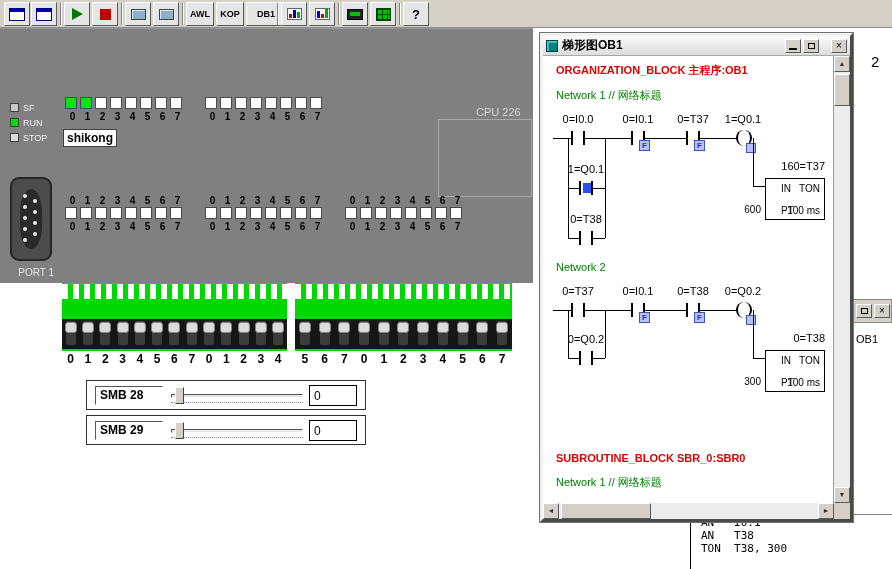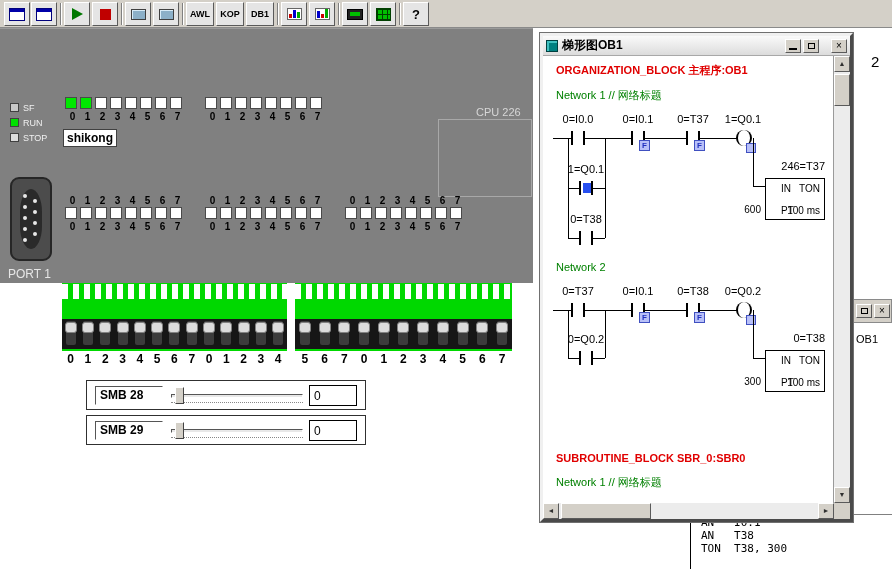--- a/index.html
+++ b/index.html
@@ -33,21 +33,21 @@
   .led { width:12px; height:12px; background:#ffffff; border:1px solid #4a4a4a; }
   .led.on { background:#00e800; }
   .digrow { display:flex; }
   .digrow .dig { width:15px; text-align:center; font-size:10px; font-weight:bold; color:#000; }
   #tag-box { background:#fff; border:1px solid #404040; font-weight:bold; font-size:12px; padding:1px 3px; color:#000; }
   #cpu-label { color:#d6d6d6; font-size:11px; }
   #exp-box { border:1px solid #a8a8a8; }
   #db9 { width:42px; height:84px; background:#4c4c4c; border:2px solid #262626; border-radius:9px; }
   #db9-inner { position:absolute; left:8px; top:10px; width:22px; height:60px; background:#2a2a2a; border-radius:50% / 38%; }
   .pin { position:absolute; width:4px; height:4px; background:#e8e8e8; border-radius:50%; }
-  #port-label { color:#e6e6e6; font-size:12px; text-align:left; width:46px; }
+  #port-label { color:#e6e6e6; font-size:10px; text-align:right; width:46px; }
 
   
   .greenblock { height:68px; background:#00d800; }
   .pins { height:15px; margin-top:1px; background:repeating-linear-gradient(90deg, #ffffff 0 6px, rgba(0,0,0,0) 6px 11px); }
   .swrow { display:flex; justify-content:space-around; align-items:flex-start; height:30px; margin-top:20px; background:#161616; padding-top:2px; }
   .toggle { position:relative; width:10px; height:24px; background:#3c3c3c; border-radius:2px; }
   .knob { position:absolute; left:-1px; top:1px; width:12px; height:11px; background:#dcdcdc; border:1px solid #828282; border-radius:3px; }
   .numrow { display:flex; justify-content:space-around; }
   .numrow .dig { font-size:12px; font-weight:bold; color:#000; }
 
@@ -128,21 +128,21 @@
     <div class="tsep" style="left:121px"></div>
     <div class="tbtn" style="left:125px">
         <span class="ic-monitor"></span>
       </div>
     <div class="tbtn" style="left:153px">
         <span class="ic-monitor"></span>
       </div>
     <div class="tsep" style="left:182px"></div>
     <div class="tbtn" style="left:186px;width:28px">AWL</div>
     <div class="tbtn" style="left:216px;width:28px">KOP</div>
-    <div class="tbtn" style="left:246px;width:28px">DB1</div>
+    <div class="tbtn" style="left:246px;width:40px">DB1</div>
     <div class="tsep" style="left:277px"></div>
     <div class="tbtn" style="left:281px">
       <span class="ic-chart">
           <span style="height:4px;background:#c00"></span>
           <span style="height:8px;background:#00c"></span>
           <span style="height:6px;background:#0a0"></span>
         </span>
     </div>
     <div class="tbtn" style="left:309px">
       <span class="ic-chart">
@@ -511,21 +511,21 @@
       <div class="hw abs" style="left:25px;top:132px;width:37px"></div>
       <div class="hw abs" style="left:25px;top:182px;width:37px"></div>
       <div class="clabel abs" style="left:21px;top:107px">1=Q0.1</div>
       <div class="contact abs" style="left:36px;top:125px"></div>
       <div class="bfill abs" style="left:40px;top:127px"></div>
       <div class="clabel abs" style="left:21px;top:157px">0=T38</div>
       <div class="contact abs" style="left:36px;top:175px"></div>
 
       <div class="vw abs" style="left:210px;top:82px;height:48px"></div>
       <div class="hw abs" style="left:210px;top:130px;width:12px"></div>
-      <div class="clabel abs" style="left:210px;top:104px;width:72px;text-align:right">246=T37</div>
+      <div class="clabel abs" style="left:210px;top:104px;width:72px;text-align:right">160=T37</div>
       <div class="tbox abs" style="left:222px;top:122px">
         <span style="left:4px;top:4px">IN</span>
         <span style="right:4px;top:4px">TON</span>
         <span style="left:4px;top:26px">PT</span>
         <span style="right:4px;top:26px">100 ms</span>
       </div>
       <div class="tnum abs" style="left:180px;top:148px">600</div>
 
       <div class="lad-green abs" style="left:13px;top:205px">Network 2</div>
 

